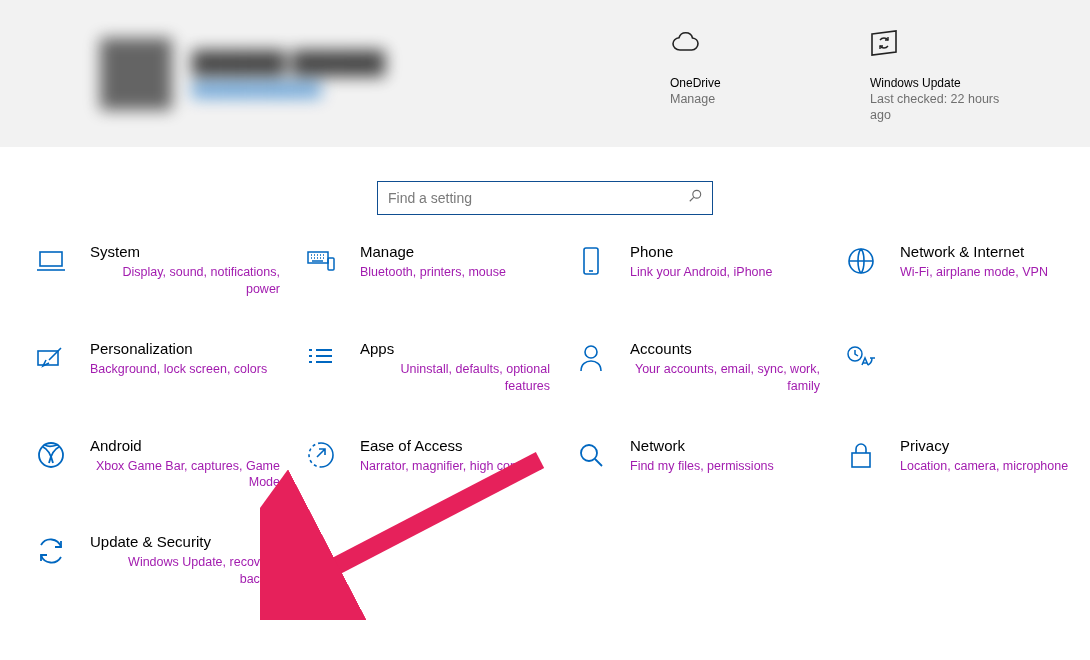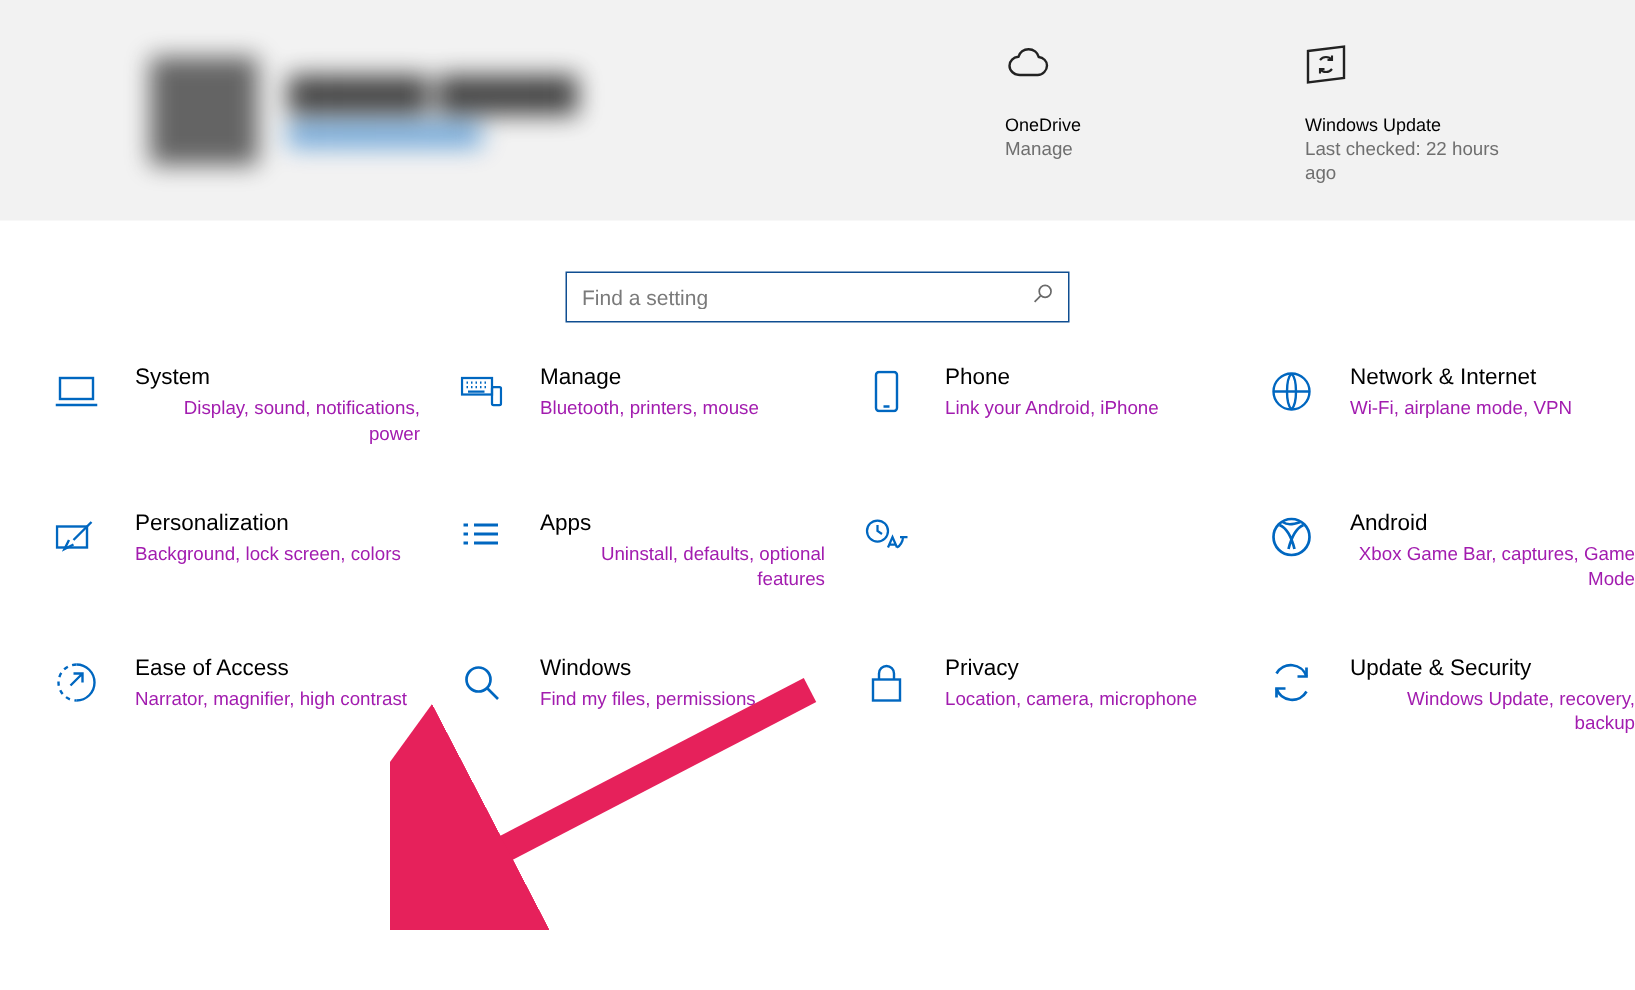--- a/index.html
+++ b/index.html
@@ -256,20 +256,32 @@
       <svg width="26" height="22" viewBox="0 0 26 22" fill="none" stroke="#0067c0" stroke-width="2">
           <path d="M1 3h3M1 9h3M1 15h3M8 3h16M8 9h16M8 15h16"></path>
         </svg>
     </div>
     <div class="tile-text">
       <div class="tile-title">Apps</div>
       <div class="tile-sub">Uninstall, defaults, optional features</div>
     </div>
   </div>
 
+  <div class="tile">
+    <div class="tile-icon">
+      <svg width="24" height="28" viewBox="0 0 24 28" fill="none" stroke="#0067c0" stroke-width="1.6">
+          <circle cx="12" cy="8" r="6"></circle>
+          <path d="M2 27c0-7 5-10 10-10s10 3 10 10"></path>
+        </svg>
+    </div>
+    <div class="tile-text">
+      <div class="tile-title">Accounts</div>
+      <div class="tile-sub">Your accounts, email, sync, work, family</div>
+    </div>
+  </div>
 
   <div class="tile">
     <div class="tile-icon">
       <svg width="30" height="26" viewBox="0 0 30 26" fill="none" stroke="#0067c0" stroke-width="1.5">
           <circle cx="9" cy="9" r="7"></circle>
           <path d="M9 5v4l3 2"></path>
           <path d="M16 20l3-7 3 7M17 18h4M24 13h5M26 13c0 3-2 6-4 7"></path>
         </svg>
     </div>
   </div>
@@ -302,21 +314,21 @@
   </div>
 
   <div class="tile">
     <div class="tile-icon">
       <svg width="26" height="26" viewBox="0 0 26 26" fill="none" stroke="#0067c0" stroke-width="1.8">
           <circle cx="11" cy="11" r="8"></circle>
           <path d="M17 17l7 7"></path>
         </svg>
     </div>
     <div class="tile-text">
-      <div class="tile-title">Windows</div>
+      <div class="tile-title">Network</div>
       <div class="tile-sub">Find my files, permissions</div>
     </div>
   </div>
 
   <div class="tile">
     <div class="tile-icon">
       <svg width="22" height="28" viewBox="0 0 22 28" fill="none" stroke="#0067c0" stroke-width="1.6">
           <rect x="2" y="12" width="18" height="14"></rect>
           <path d="M6 12V8a5 5 0 0 1 10 0v4"></path>
         </svg>

